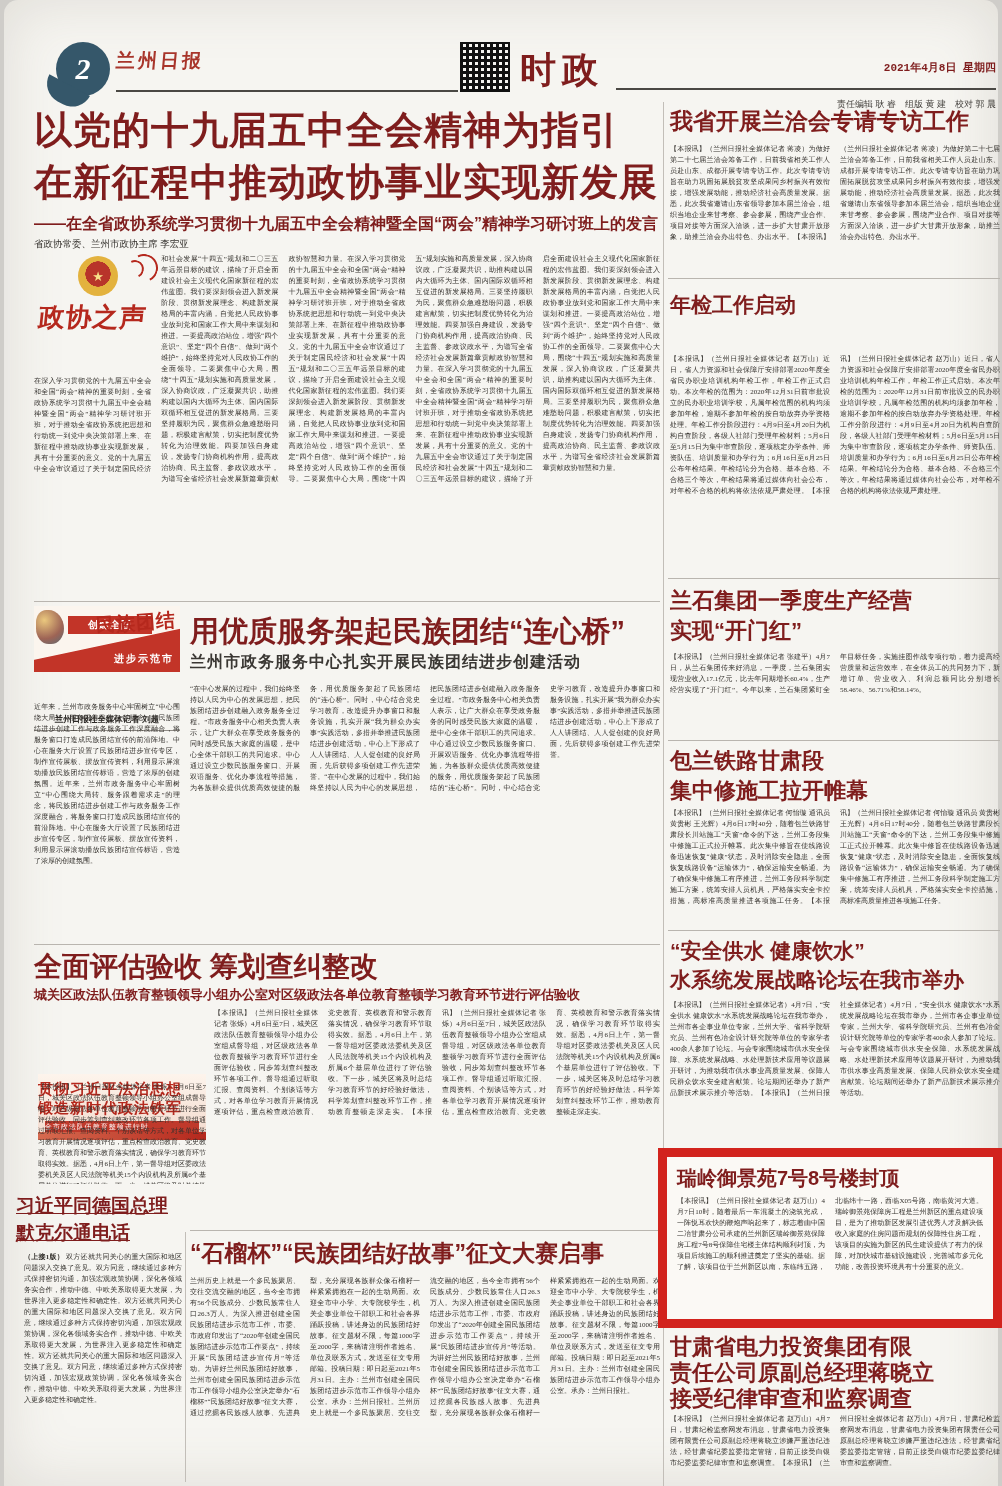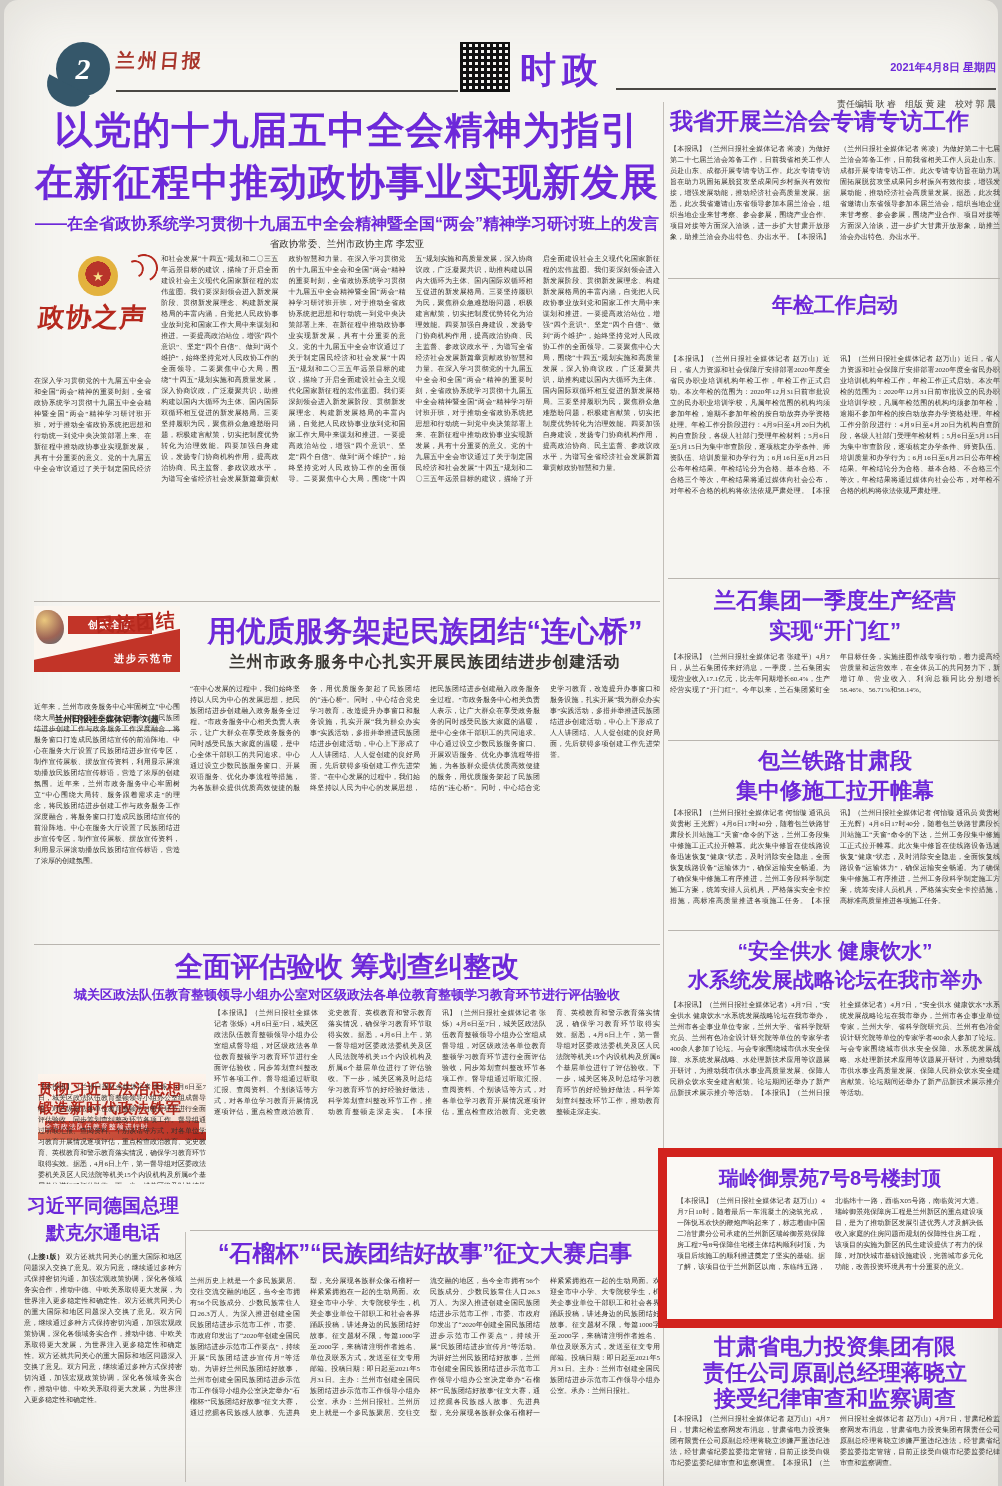--- a/index.html
+++ b/index.html
@@ -1,29 +1,29 @@
 <!DOCTYPE html>
 <html><head>
 <meta charset="utf-8">
 <style>
   html,body{margin:0;padding:0;background:#c9c7c3;}
   #stage{position:relative;width:1002px;height:1486px;margin:0 auto;background:#cfcdc9;overflow:hidden;
          font-family:"Liberation Sans",sans-serif;}
   #paper{position:absolute;left:4px;right:4px;top:0;bottom:0;background:#f6f5f1;border-radius:14px 14px 0 0;
          box-shadow:inset 0 0 60px rgba(120,110,95,.18);}
   .abs{position:absolute;}
-  .t{font-family:"Liberation Sans",sans-serif;font-weight:700;color:#6d28d9;}
+  .t{font-family:"Liberation Sans",sans-serif;font-weight:700;color:#7f1d1d;}
   .bt{font-family:"Liberation Serif",serif;font-size:7px;line-height:11px;color:#33302c;
       text-align:justify;overflow:hidden;}
   .cols2{column-count:2;column-gap:10px;}
   .cols4{column-count:4;column-gap:10px;}
   .cols5{column-count:5;column-gap:10px;}
   .hr{background:#b9b5af;height:1px;}
   .vr{background:#c2beb8;width:1px;}
-  .ctr{text-align:center;}
+  .ctr{}
   
   .swoosh{width:54px;height:54px;border-radius:50%;background:#35576a;position:relative;}
   .swoosh:after{content:"";position:absolute;left:-14px;bottom:-8px;width:46px;height:20px;background:#35576a;
                 border-radius:0 0 26px 26px;transform:rotate(28deg);}
   .swoosh .num{position:absolute;inset:0;display:flex;align-items:center;justify-content:center;
                color:#fff;font:italic 700 30px "Liberation Serif",serif;}
   .masthead{color:#a8352b;font:700 19px "Liberation Serif",serif;letter-spacing:3px;transform:skewX(-5deg);}
   .qr{width:50px;height:50px;background:
       repeating-linear-gradient(0deg,#111 0 3px,transparent 3px 6px),
       repeating-linear-gradient(90deg,#111 0 3px,#f6f5f1 3px 6px);outline:2px solid #111;outline-offset:-2px;}
@@ -60,21 +60,21 @@
     <div class="abs" style="left:52px;top:42px;">
       <div class="swoosh">
           <div class="num">2</div>
         </div>
     </div>
     <div class="abs masthead" style="left:112px;top:48px;">兰州日报</div>
     <div class="abs hr" style="left:112px;top:90px;width:342px;height:2px;background:#4a4844;"></div>
     <div class="abs qr" style="left:456px;top:42px;"></div>
     <div class="abs t" style="left:516px;top:46px;font-size:36px;letter-spacing:6px;">时政</div>
     <div class="abs hr" style="left:612px;top:88px;width:380px;height:2px;background:#4a4844;"></div>
-    <div class="abs t" style="left:760px;top:60px;width:232px;font-size:11px;text-align:right;">2021年4月8日 星期四</div>
+    <div class="abs t" style="left:760px;top:60px;width:232px;font-size:11px;text-align:right;font-family:Liberation Mono, monospace;">2021年4月8日 星期四</div>
     <div class="abs" style="left:756px;top:98px;width:236px;font-size:9px;color:#45423e;text-align:right;">责任编辑 耿 睿　组版 黄 建　校对 郭 晨</div>
 
     <div class="abs t ctr" style="left:30px;top:104px;width:626px;font-size:38px;line-height:52px;letter-spacing:1px;">
       <div>以党的十九届五中全会精神为指引</div>
       <div>在新征程中推动政协事业实现新发展</div>
     </div>
     <div class="abs t ctr" style="left:30px;top:214px;width:626px;font-size:16px;">——在全省政协系统学习贯彻十九届五中全会精神暨全国“两会”精神学习研讨班上的发言</div>
     <div class="abs ctr" style="left:30px;top:238px;width:626px;font-size:9.5px;color:#33302c;">省政协常委、兰州市政协主席 李宏亚</div>
 
     <div class="abs bt cols5" style="left:30px;top:254px;width:626px;height:344px;">
@@ -107,21 +107,21 @@
     <div class="abs t ctr" style="left:30px;top:948px;width:626px;font-size:28px;">全面评估验收  筹划查纠整改</div>
     <div class="abs t ctr" style="left:30px;top:986px;width:626px;font-size:13px;">城关区政法队伍教育整顿领导小组办公室对区级政法各单位教育整顿学习教育环节进行评估验收</div>
     <div class="abs fz-banner" style="left:34px;top:1008px;width:168px;">
       <div class="fz-l">贯彻习近平法治思想</div>
       <div class="fz-l">锻造新时代政法铁军</div>
       <div class="fz-strip">全市政法队伍教育整顿进行时</div>
     </div>
     <div class="abs bt" style="left:34px;top:1082px;width:168px;height:102px;">【本报讯】（兰州日报社全媒体记者 张烁）4月6日至7日，城关区政法队伍教育整顿领导小组办公室组成督导组，对区级政法各单位教育整顿学习教育环节进行全面评估验收，同步筹划查纠整改环节各项工作。督导组通过听取汇报、查阅资料、个别谈话等方式，对各单位学习教育开展情况逐项评估，重点检查政治教育、党史教育、英模教育和警示教育落实情况，确保学习教育环节取得实效。据悉，4月6日上午，第一督导组对区委政法委机关及区人民法院等机关15个内设机构及所属6个基层单位进行了评估验收。下一步，城关区将及时总结学习教育环节的好经验好做法，科学筹划查纠整改环节工作，推动教育整顿走深走实。</div>
     <div class="abs bt cols4" style="left:210px;top:1008px;width:446px;height:178px;">【本报讯】（兰州日报社全媒体记者 张烁）4月6日至7日，城关区政法队伍教育整顿领导小组办公室组成督导组，对区级政法各单位教育整顿学习教育环节进行全面评估验收，同步筹划查纠整改环节各项工作。督导组通过听取汇报、查阅资料、个别谈话等方式，对各单位学习教育开展情况逐项评估，重点检查政治教育、党史教育、英模教育和警示教育落实情况，确保学习教育环节取得实效。据悉，4月6日上午，第一督导组对区委政法委机关及区人民法院等机关15个内设机构及所属6个基层单位进行了评估验收。下一步，城关区将及时总结学习教育环节的好经验好做法，科学筹划查纠整改环节工作，推动教育整顿走深走实。【本报讯】（兰州日报社全媒体记者 张烁）4月6日至7日，城关区政法队伍教育整顿领导小组办公室组成督导组，对区级政法各单位教育整顿学习教育环节进行全面评估验收，同步筹划查纠整改环节各项工作。督导组通过听取汇报、查阅资料、个别谈话等方式，对各单位学习教育开展情况逐项评估，重点检查政治教育、党史教育、英模教育和警示教育落实情况，确保学习教育环节取得实效。据悉，4月6日上午，第一督导组对区委政法委机关及区人民法院等机关15个内设机构及所属6个基层单位进行了评估验收。下一步，城关区将及时总结学习教育环节的好经验好做法，科学筹划查纠整改环节工作，推动教育整顿走深走实。</div>
 
-    <div class="abs t ctr" style="left:20px;top:1192px;width:158px;font-size:19px;line-height:27px;">习近平同德国总理默克尔通电话</div>
+    <div class="abs t ctr" style="left:12px;top:1192px;width:158px;font-size:19px;line-height:27px;text-decoration:underline;">习近平同德国总理默克尔通电话</div>
     <div class="abs bt" style="left:20px;top:1252px;width:158px;height:228px;">
       <b>（上接1版）</b>
       <span>双方还就共同关心的重大国际和地区问题深入交换了意见。双方同意，继续通过多种方式保持密切沟通，加强宏观政策协调，深化各领域务实合作，推动中德、中欧关系取得更大发展，为世界注入更多稳定性和确定性。双方还就共同关心的重大国际和地区问题深入交换了意见。双方同意，继续通过多种方式保持密切沟通，加强宏观政策协调，深化各领域务实合作，推动中德、中欧关系取得更大发展，为世界注入更多稳定性和确定性。双方还就共同关心的重大国际和地区问题深入交换了意见。双方同意，继续通过多种方式保持密切沟通，加强宏观政策协调，深化各领域务实合作，推动中德、中欧关系取得更大发展，为世界注入更多稳定性和确定性。</span>
     </div>
 
     <div class="abs hr" style="left:186px;top:1230px;width:470px;"></div>
     <div class="abs vr" style="left:181px;top:1232px;height:250px;"></div>
 
     <div class="abs t ctr" style="left:186px;top:1238px;width:470px;font-size:23px;">“石榴杯”“民族团结好故事”征文大赛启事</div>
     <div class="abs bt cols4" style="left:186px;top:1276px;width:470px;height:202px;">兰州历史上就是一个多民族聚居、交往交流交融的地区，当今全市拥有56个民族成分、少数民族常住人口26.3万人。为深入推进创建全国民族团结进步示范市工作，市委、市政府印发出了“2020年创建全国民族团结进步示范市工作要点”，持续开展“民族团结进步宣传月”等活动。为讲好兰州民族团结好故事，兰州市创建全国民族团结进步示范市工作领导小组办公室决定举办“石榴杯”“民族团结好故事”征文大赛，通过挖掘各民族感人故事、先进典型，充分展现各族群众像石榴籽一样紧紧拥抱在一起的生动局面。欢迎全市中小学、大专院校学生，机关企事业单位干部职工和社会各界踊跃投稿，讲述身边的民族团结好故事。征文题材不限，每篇1000字至2000字，来稿请注明作者姓名、单位及联系方式，发送至征文专用邮箱。投稿日期：即日起至2021年5月31日。主办：兰州市创建全国民族团结进步示范市工作领导小组办公室。承办：兰州日报社。兰州历史上就是一个多民族聚居、交往交流交融的地区，当今全市拥有56个民族成分、少数民族常住人口26.3万人。为深入推进创建全国民族团结进步示范市工作，市委、市政府印发出了“2020年创建全国民族团结进步示范市工作要点”，持续开展“民族团结进步宣传月”等活动。为讲好兰州民族团结好故事，兰州市创建全国民族团结进步示范市工作领导小组办公室决定举办“石榴杯”“民族团结好故事”征文大赛，通过挖掘各民族感人故事、先进典型，充分展现各族群众像石榴籽一样紧紧拥抱在一起的生动局面。欢迎全市中小学、大专院校学生，机关企事业单位干部职工和社会各界踊跃投稿，讲述身边的民族团结好故事。征文题材不限，每篇1000字至2000字，来稿请注明作者姓名、单位及联系方式，发送至征文专用邮箱。投稿日期：即日起至2021年5月31日。主办：兰州市创建全国民族团结进步示范市工作领导小组办公室。承办：兰州日报社。</div>

